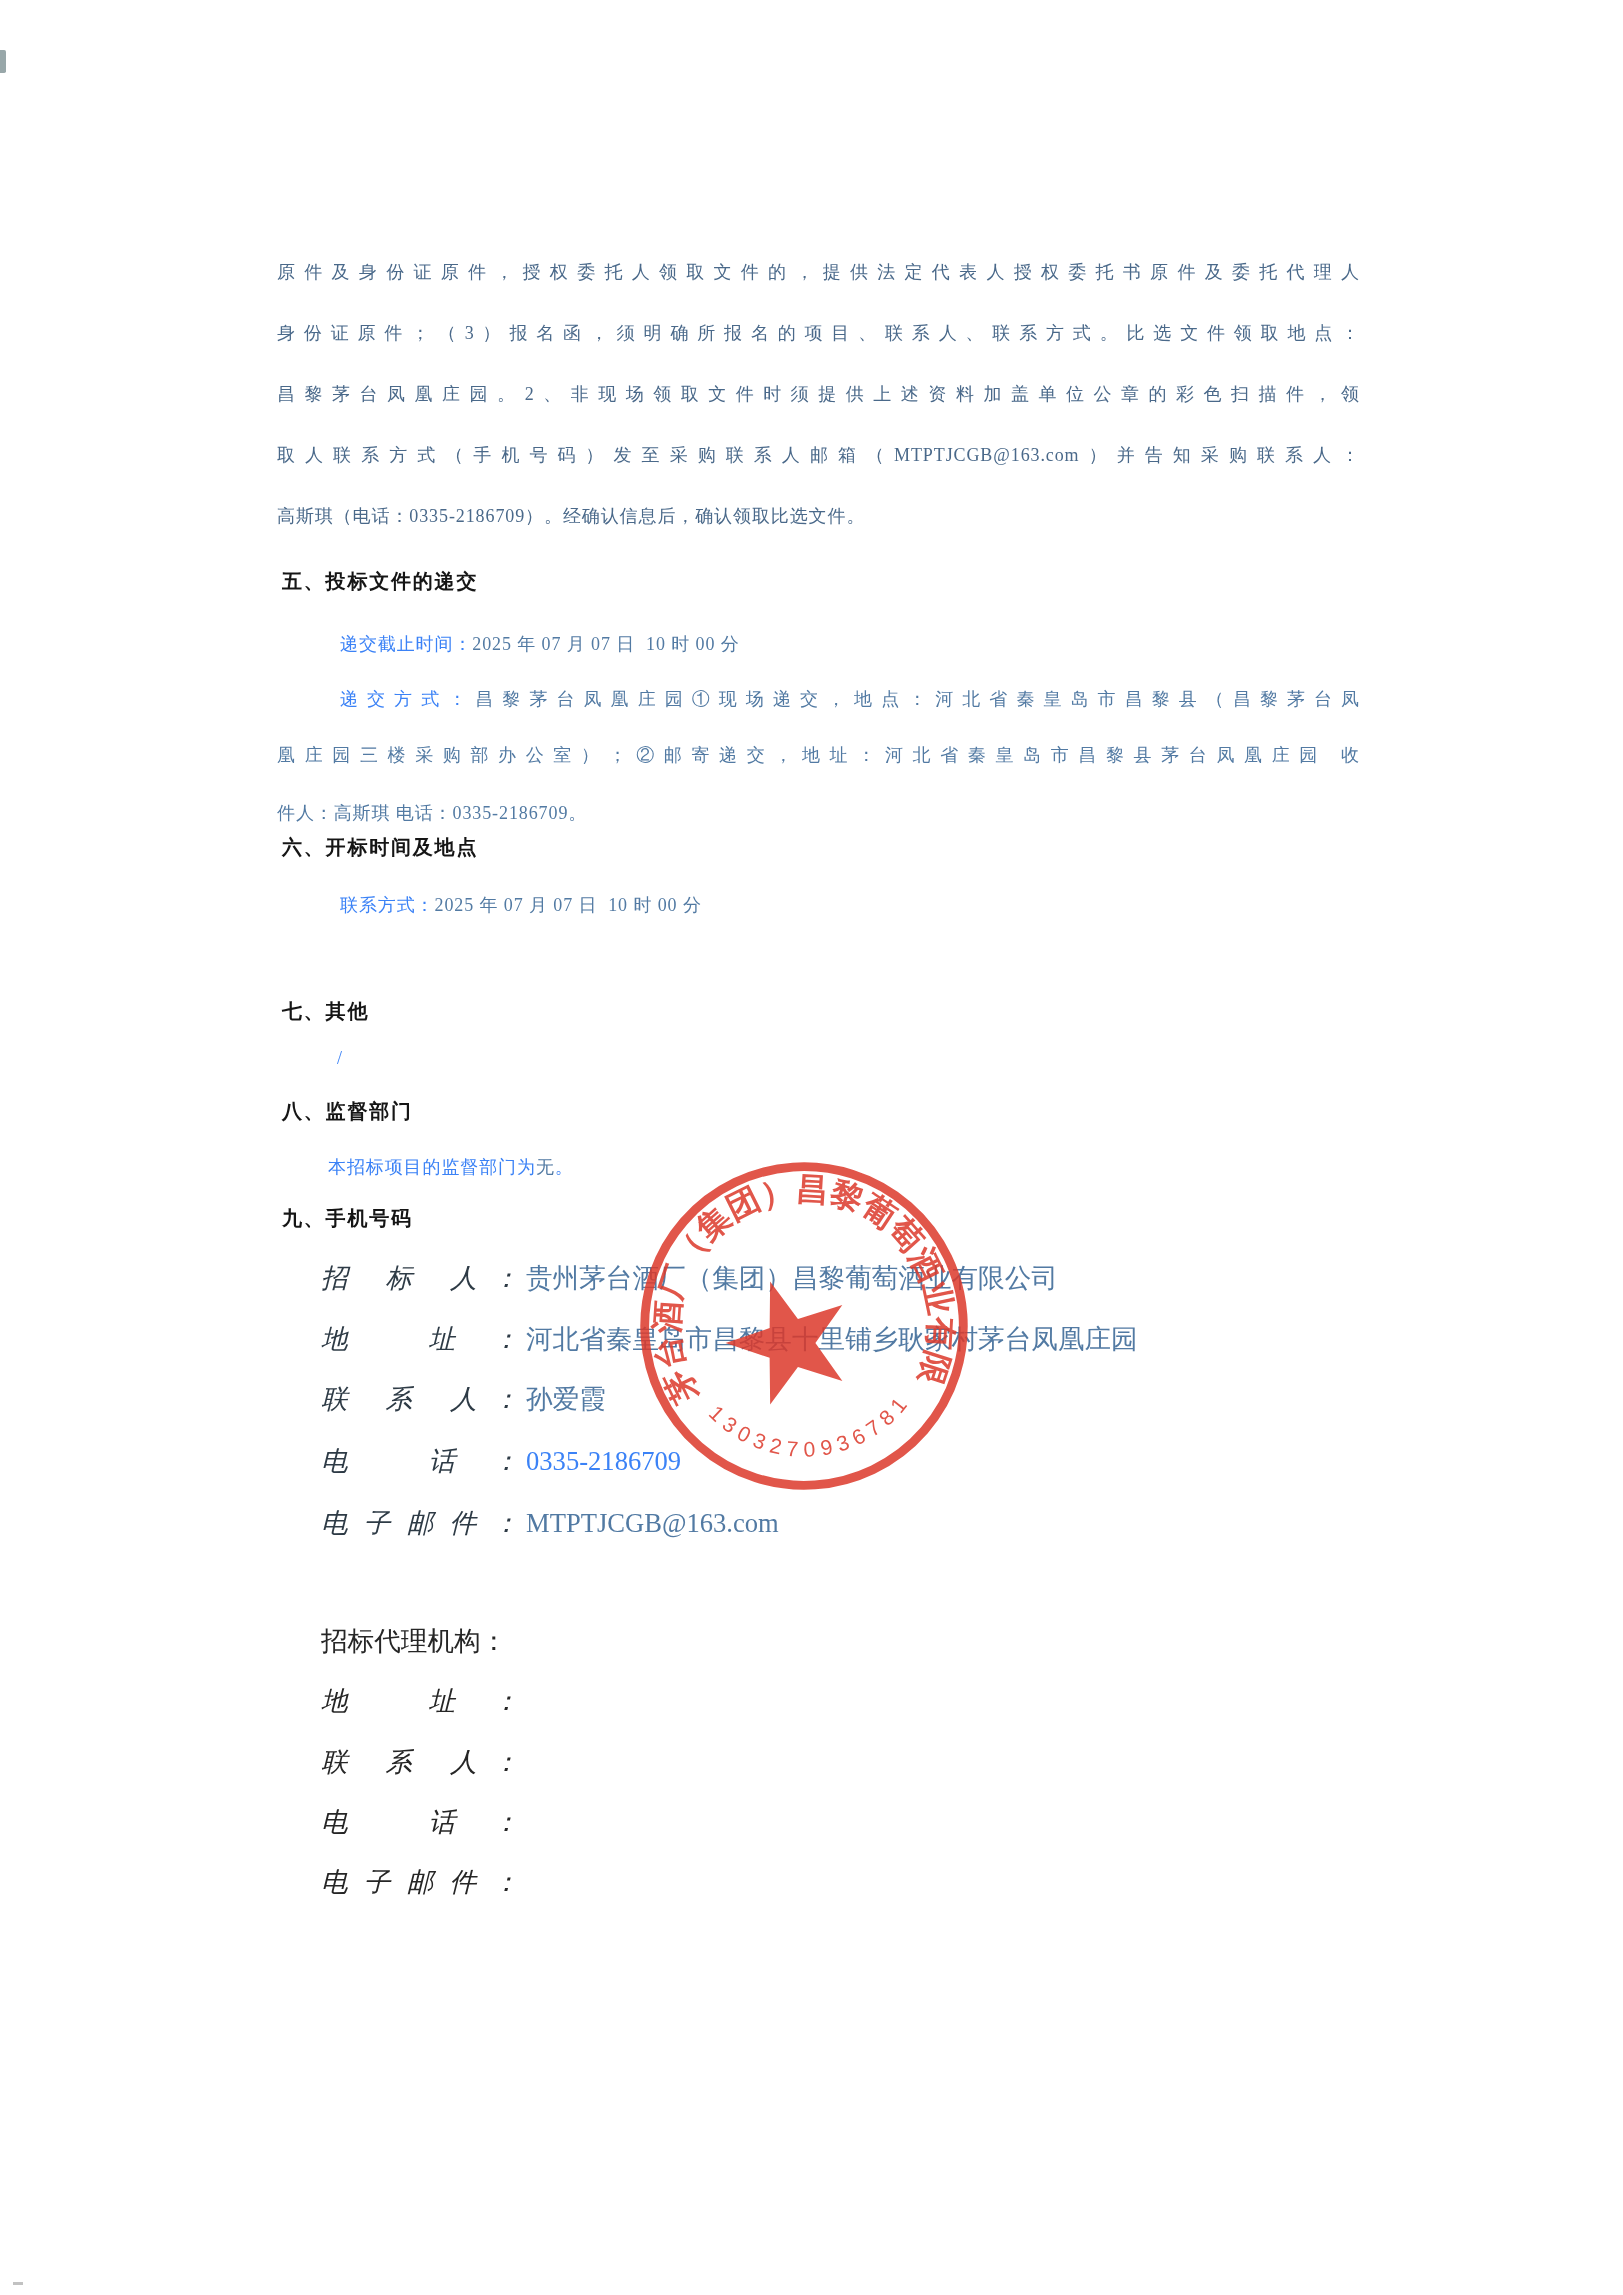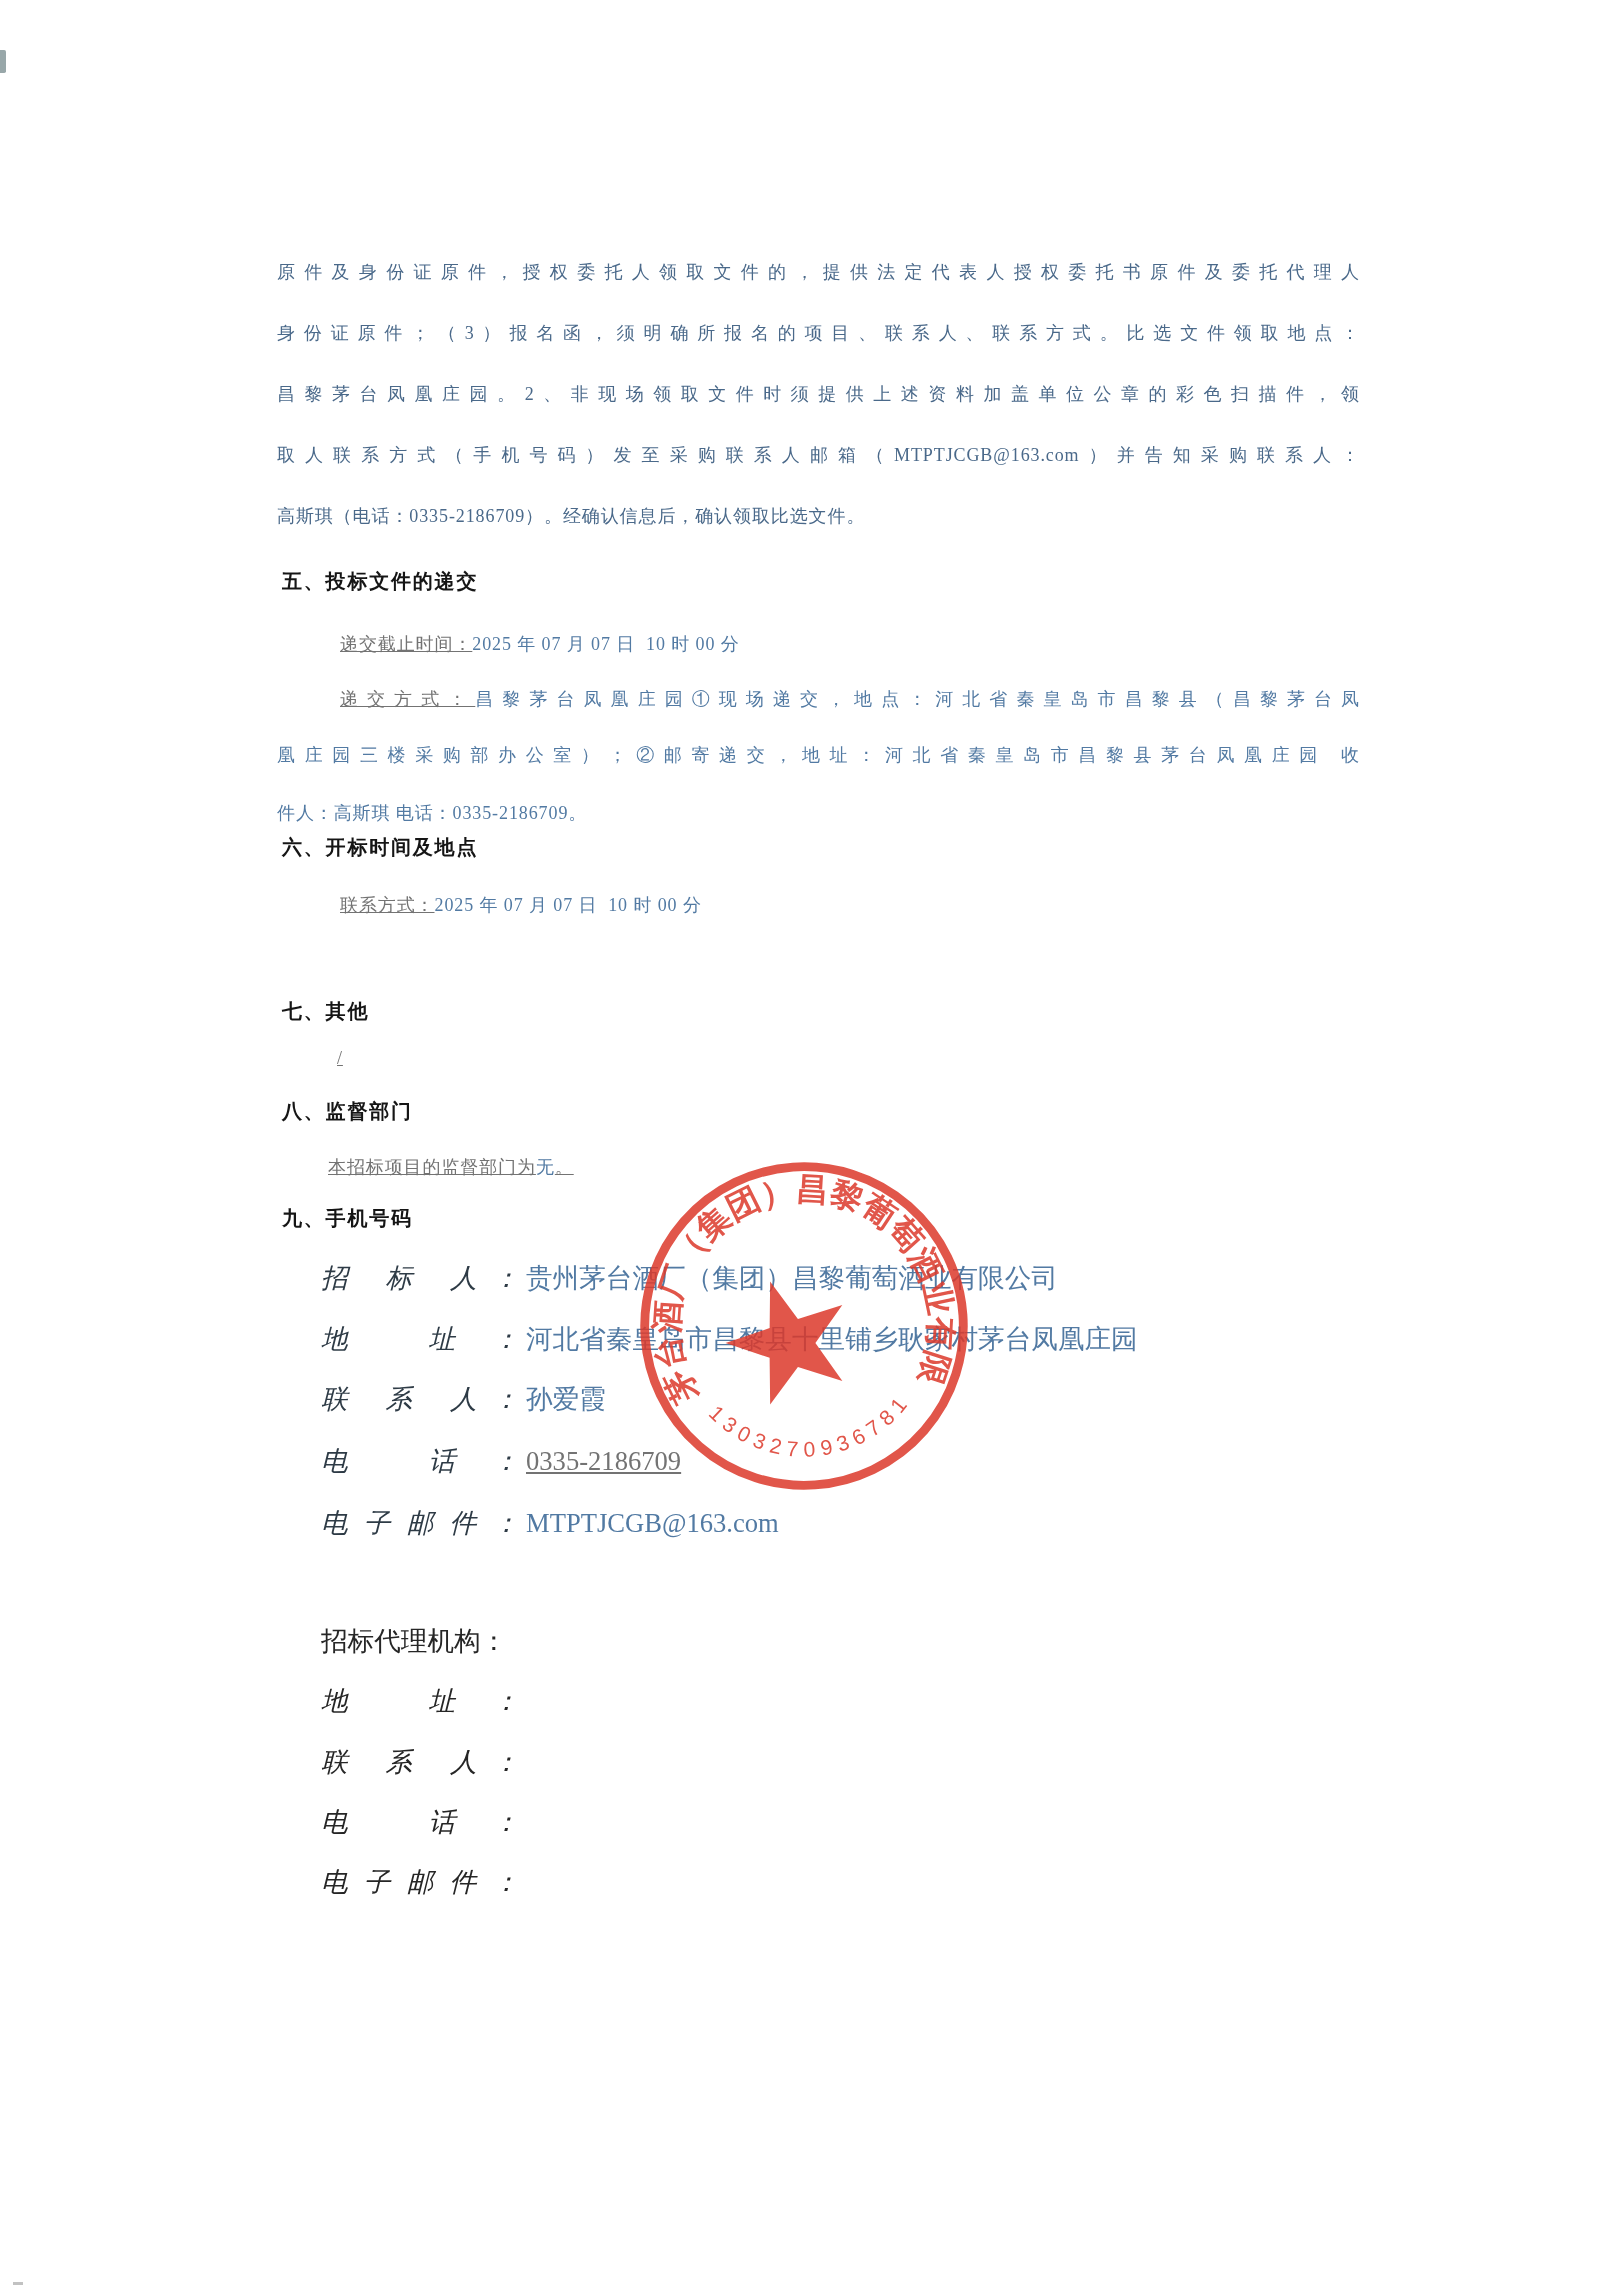--- a/index.html
+++ b/index.html
@@ -28,21 +28,21 @@
   .heading {
     font-family:"Liberation Sans", sans-serif;
     font-weight:700;
     font-size:20px;
     letter-spacing:1.8px;
     color:#151515;
     white-space:pre;
     position:absolute;
     line-height:39px;
   }
-  .dark  { color:#737373;text-decoration:underline; }
+  .dark  { color:#3b82f6; }
   .blue  { color:#527aa3; }
   .black { color:#262626; }
   .crow { position:absolute; left:321px; font-size:26.6px; line-height:39px; white-space:pre; }
   .clabel {
     display:inline-block;
     width:198px;
     text-align:justify;
     text-align-last:justify;
     color:#2e3b46;
     white-space:normal;

